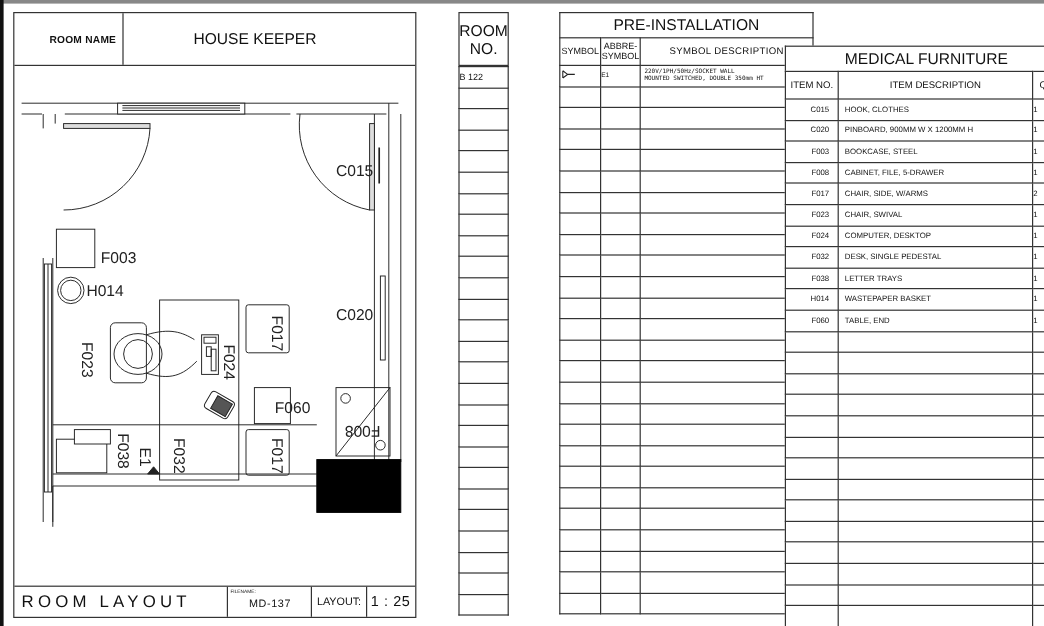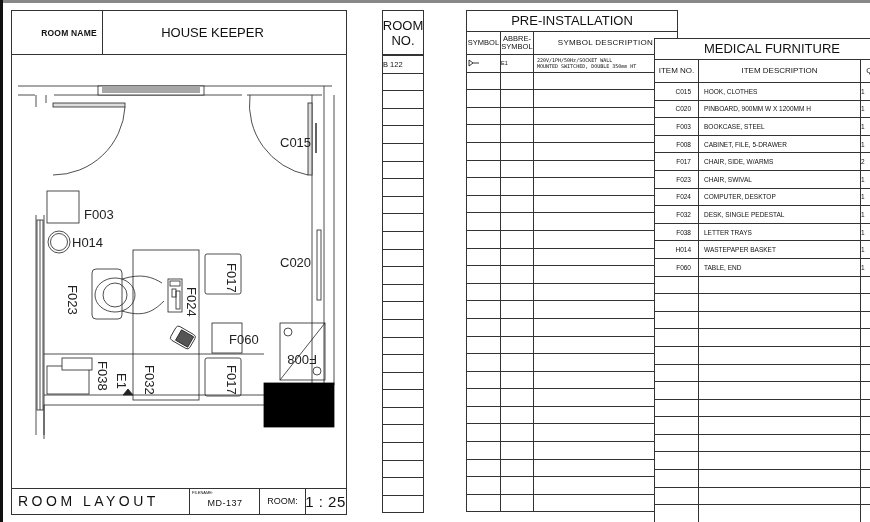--- a/index.html
+++ b/index.html
@@ -12,21 +12,21 @@
   .rn-label{position:absolute;left:0;top:0;width:66px;height:43px;border-right:1px solid #333;display:flex;align-items:center;justify-content:center;font-size:8.5px;font-weight:bold;letter-spacing:.2px;margin-left:24px;}
   .rn-value{position:absolute;left:67px;top:0;right:0;height:43px;display:flex;align-items:center;justify-content:center;font-size:13px;}
   .rn-divider{position:absolute;left:0;right:0;top:43px;border-top:1px solid #333;}
   .plan{position:absolute;left:0;top:44px;width:334px;height:434px;}
   .titleblock{position:absolute;left:0;right:0;bottom:0;height:25px;border-top:1px solid #333;}
   .tb-title{position:absolute;left:6px;top:0;height:25px;line-height:25px;font-size:14px;letter-spacing:3.5px;}
   .tb-file{position:absolute;left:177px;top:0;width:70px;height:25px;border-left:1px solid #333;}
   .tb-file-label{position:absolute;left:2px;top:1px;font-size:4px;}
   .tb-file-value{position:absolute;left:0;right:0;top:9px;text-align:center;font-size:9px;letter-spacing:.5px;}
   .tb-scale-label{position:absolute;left:247px;top:0;width:45px;height:25px;border-left:1px solid #333;border-right:1px solid #333;line-height:25px;text-align:center;font-size:9px;}
-  .tb-scale-value{position:absolute;left:293px;right:0;top:0;height:25px;line-height:25px;text-align:center;font-size:15px;letter-spacing:.5px;}
+  .tb-scale-value{position:absolute;left:293px;right:0;top:0;height:25px;line-height:25px;text-align:center;font-size:12px;letter-spacing:.5px;}
   
   table{border-collapse:collapse;width:100%;table-layout:fixed;}
   td,th{border:1px solid #333;padding:0;font-weight:normal;overflow:hidden;}
   #roomno{left:357px;top:10px;width:67px;height:505px;border:none;padding-left:25px;}
   #roomno .head{height:45px;border:1px solid #333;box-sizing:border-box;display:flex;align-items:center;justify-content:center;text-align:center;font-size:13px;line-height:15px;flex-direction:column;}
   #preinst{left:433px;top:10px;width:212px;height:505px;border:none;margin-left:33px;}
   #medfurn{left:654px;top:10px;width:236px;height:505px;border:none;margin-top:28px;}
   .tabtitle{height:21px;border:1px solid #333;border-bottom:none;box-sizing:border-box;text-align:center;line-height:20px;font-size:13px;}
   .colhead td{height:22px;font-size:7.5px;text-align:center;line-height:8px;}
   .row td{height:16.6px;font-size:6.5px;}
@@ -151,21 +151,21 @@
     <path d="M111 340 L116 334 L121 340 Z" fill="#222"></path>
     <text transform="translate(105 318) rotate(90)" fill="#222" stroke="none">E1</text>
   </svg>
 
   <div class="titleblock">
     <div class="tb-title">ROOM LAYOUT</div>
     <div class="tb-file">
       <div class="tb-file-label">FILENAME:</div>
       <div class="tb-file-value">MD-137</div>
     </div>
-    <div class="tb-scale-label">ROOM:</div>
+    <div class="tb-scale-label">LAYOUT:</div>
     <div class="tb-scale-value">1 : 25</div>
   </div>
 </div>
 
 <div class="panel" id="roomno">
   <div class="head">
     <span>ROOM</span>
     <span>NO.</span>
   </div>
   <table>

